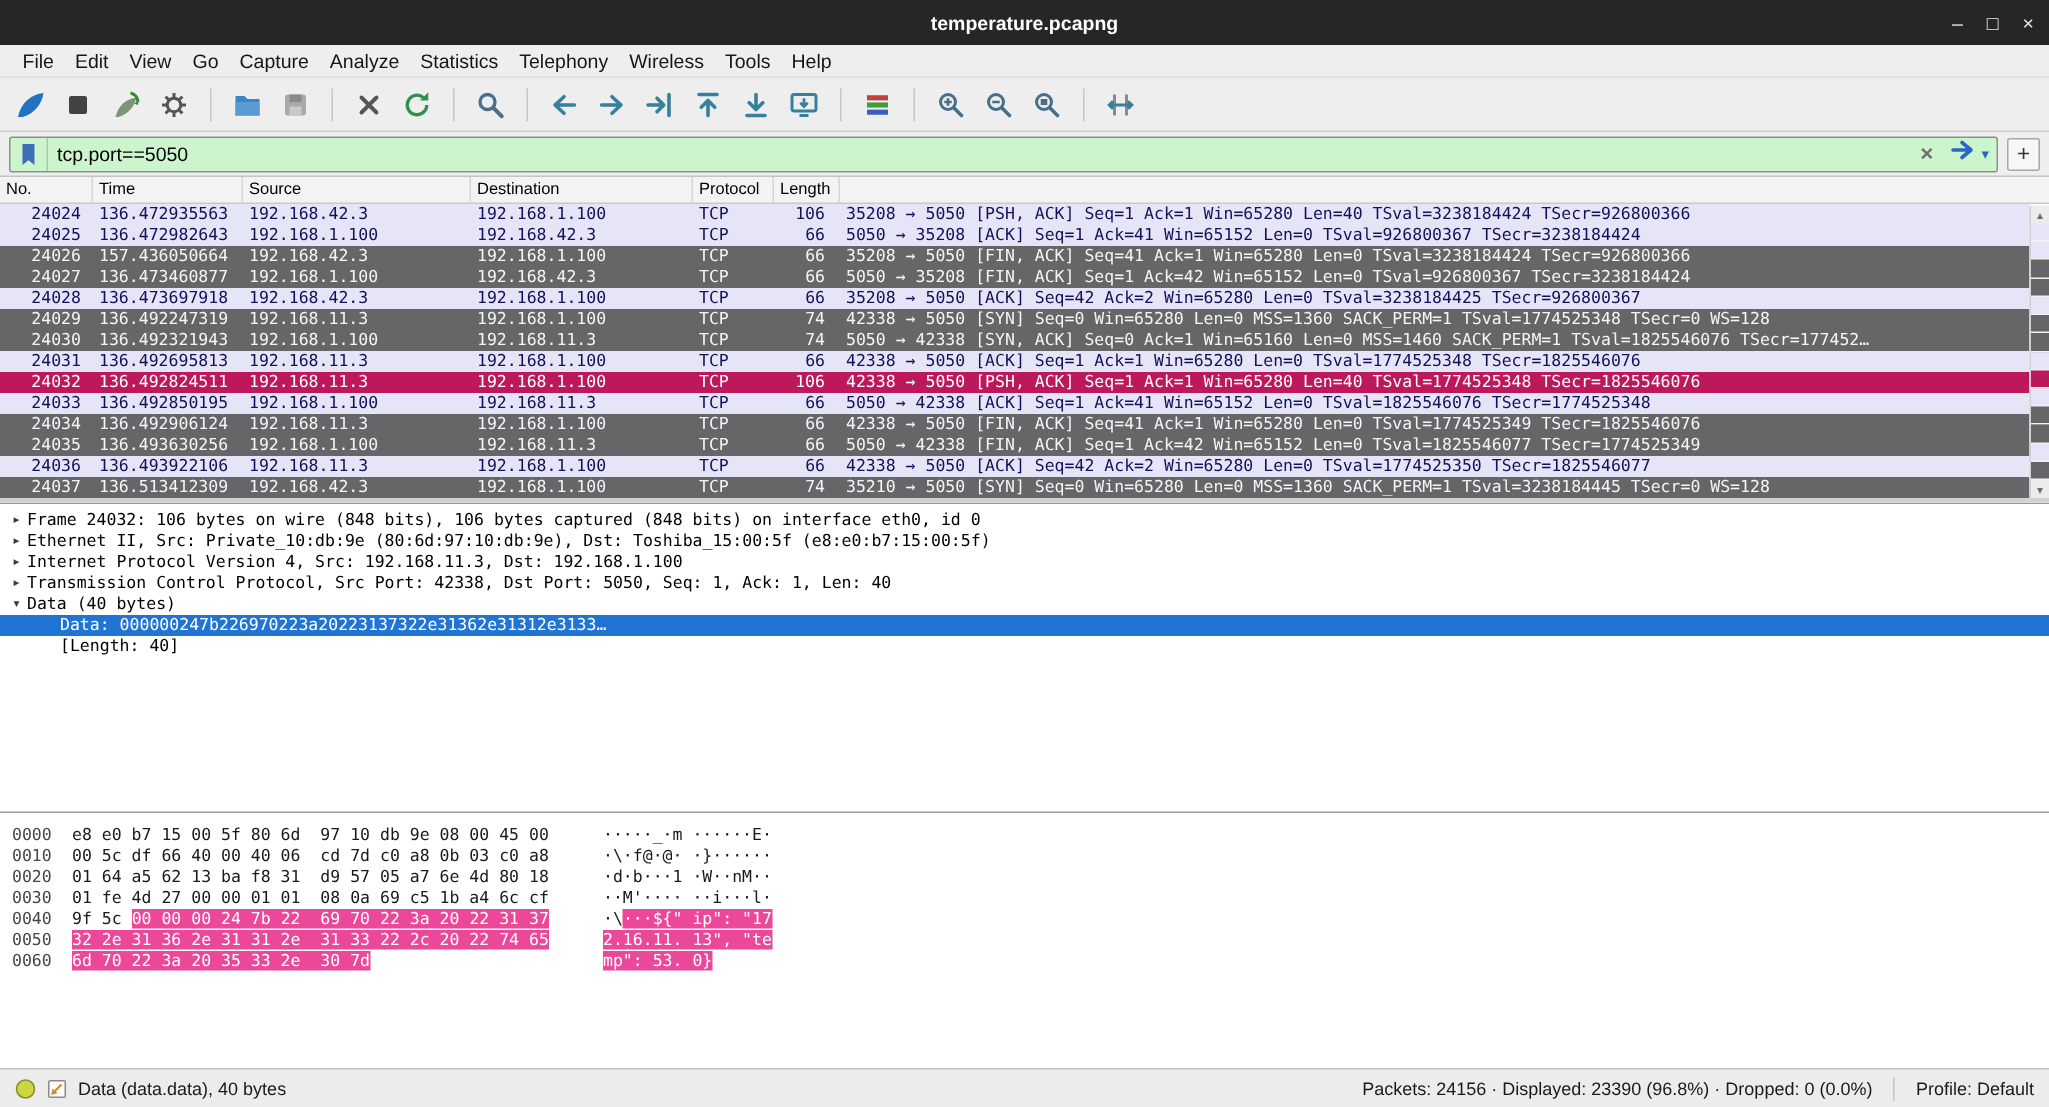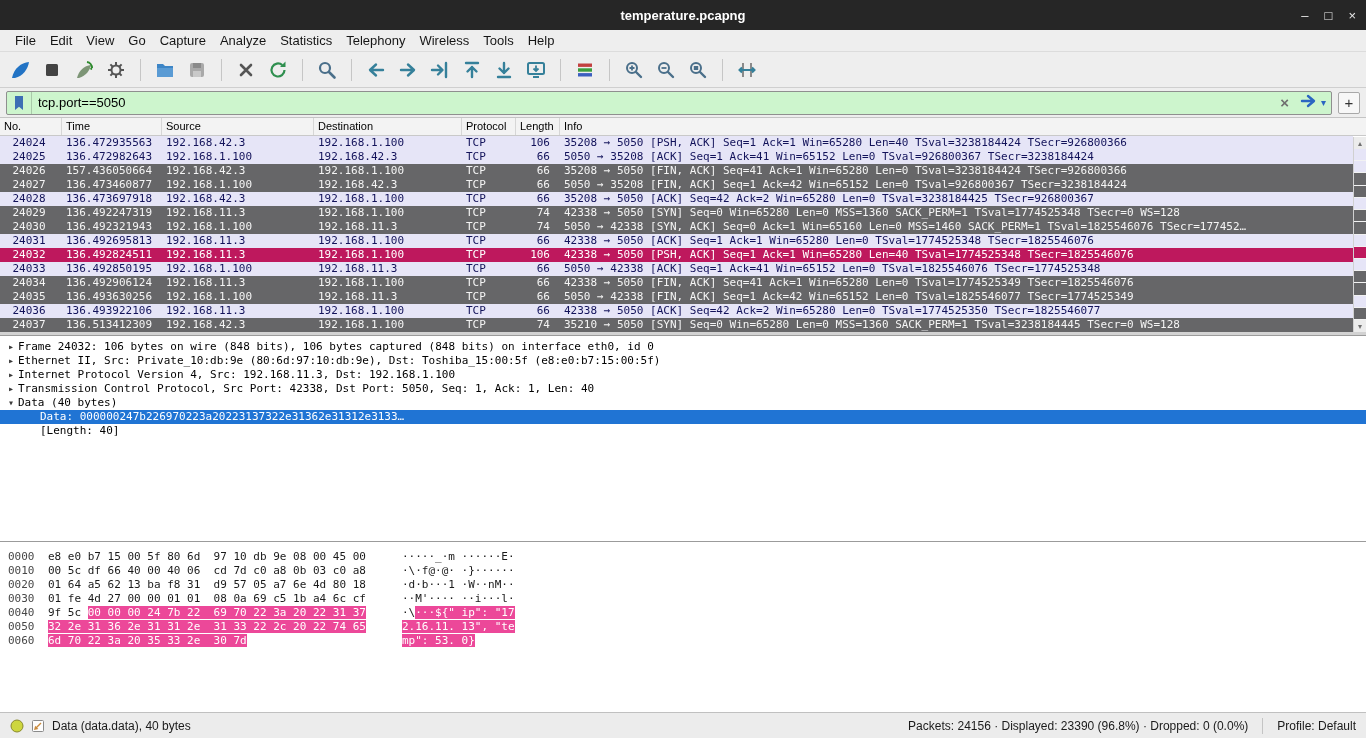--- a/index.html
+++ b/index.html
@@ -31,21 +31,21 @@
   .filter-caret{color:#2b66c2;font-size:10px;margin-left:-4px}
   .plus-btn{width:22px;height:22px;border:1px solid #a8a8a8;border-radius:2px;background:#f7f7f7;display:flex;align-items:center;justify-content:center;font-size:15px;color:#333}
 
   
   .packet-pane{flex:0 0 209px;background:#fff;display:flex;flex-direction:column;position:relative;border-bottom:3px solid #d2d2d2}
   .pl-header{display:flex;height:18px;background:#f3f3f3;border-bottom:1px solid #c9c9c9;font-size:11px;color:#000;padding-right:13px}
   .pl-hcell{border-right:1px solid #d6d6d6;padding:2px 4px;overflow:hidden;white-space:nowrap;flex-shrink:0}
   .pl-body{flex:1;overflow:hidden;font-family:"DejaVu Sans Mono",monospace;font-size:11px;padding-right:13px}
   .pl-row{display:flex;height:14px;line-height:14px;white-space:nowrap}
   .pl-cell{padding:0 4px;overflow:hidden;flex-shrink:0}
-  .pl-cell:nth-child(1){text-align:center;padding-right:8px}
+  .pl-cell:nth-child(1){text-align:right;padding-right:8px}
   .pl-cell:nth-child(6){text-align:right;padding-right:10px}
   .v-lavender{background:#e6e5f7;color:#12125a}
   .v-gray{background:#666668;color:#f5f5f5}
   .v-selected{background:#be185d;color:#ffffff}
   .pl-scroll{position:absolute;right:0;top:19px;bottom:0;width:13px;background:#ececec;border-left:1px solid #d0d0d0;display:flex;flex-direction:column}
   .pl-scroll .arrow{height:12px;flex:0 0 12px;display:flex;align-items:center;justify-content:center;font-size:8px;color:#707070}
   .map-stripes{flex:1;display:flex;flex-direction:column}
   .map-stripe{flex:1;border-bottom:1px solid #f2f2f2}
 
   
@@ -250,21 +250,20 @@
   </div>
 
   <div class="packet-pane">
     <div class="pl-header">
         <div class="pl-hcell" style="width: 62px;">No.</div>
         <div class="pl-hcell" style="width: 100px;">Time</div>
         <div class="pl-hcell" style="width: 152px;">Source</div>
         <div class="pl-hcell" style="width: 148px;">Destination</div>
         <div class="pl-hcell" style="width: 54px;">Protocol</div>
         <div class="pl-hcell" style="width: 44px;">Length</div>
-        <div class="pl-hcell" style="flex: 1 1 0%; border-right: none;">Info</div>
       </div>
     <div class="pl-body">
         <div class="pl-row v-lavender">
   <div class="pl-cell" style="width: 62px;">24024</div>
   <div class="pl-cell" style="width: 100px;">136.472935563</div>
   <div class="pl-cell" style="width: 152px;">192.168.42.3</div>
   <div class="pl-cell" style="width: 148px;">192.168.1.100</div>
   <div class="pl-cell" style="width: 54px;">TCP</div>
   <div class="pl-cell" style="width: 44px;">106</div>
   <div class="pl-cell" style="flex: 1 1 0%;">35208 → 5050 [PSH, ACK] Seq=1 Ack=1 Win=65280 Len=40 TSval=3238184424 TSecr=926800366</div>

